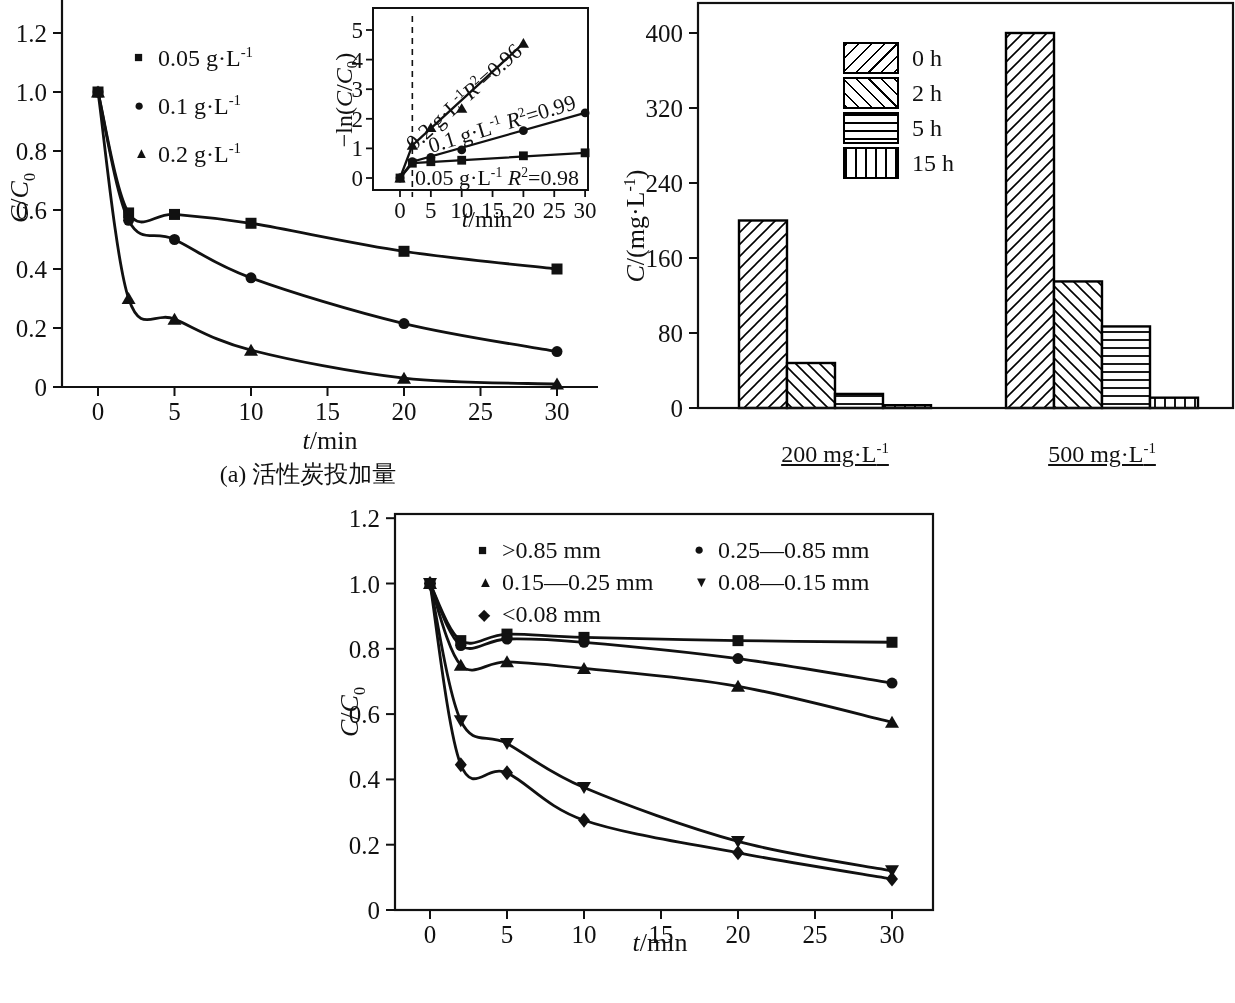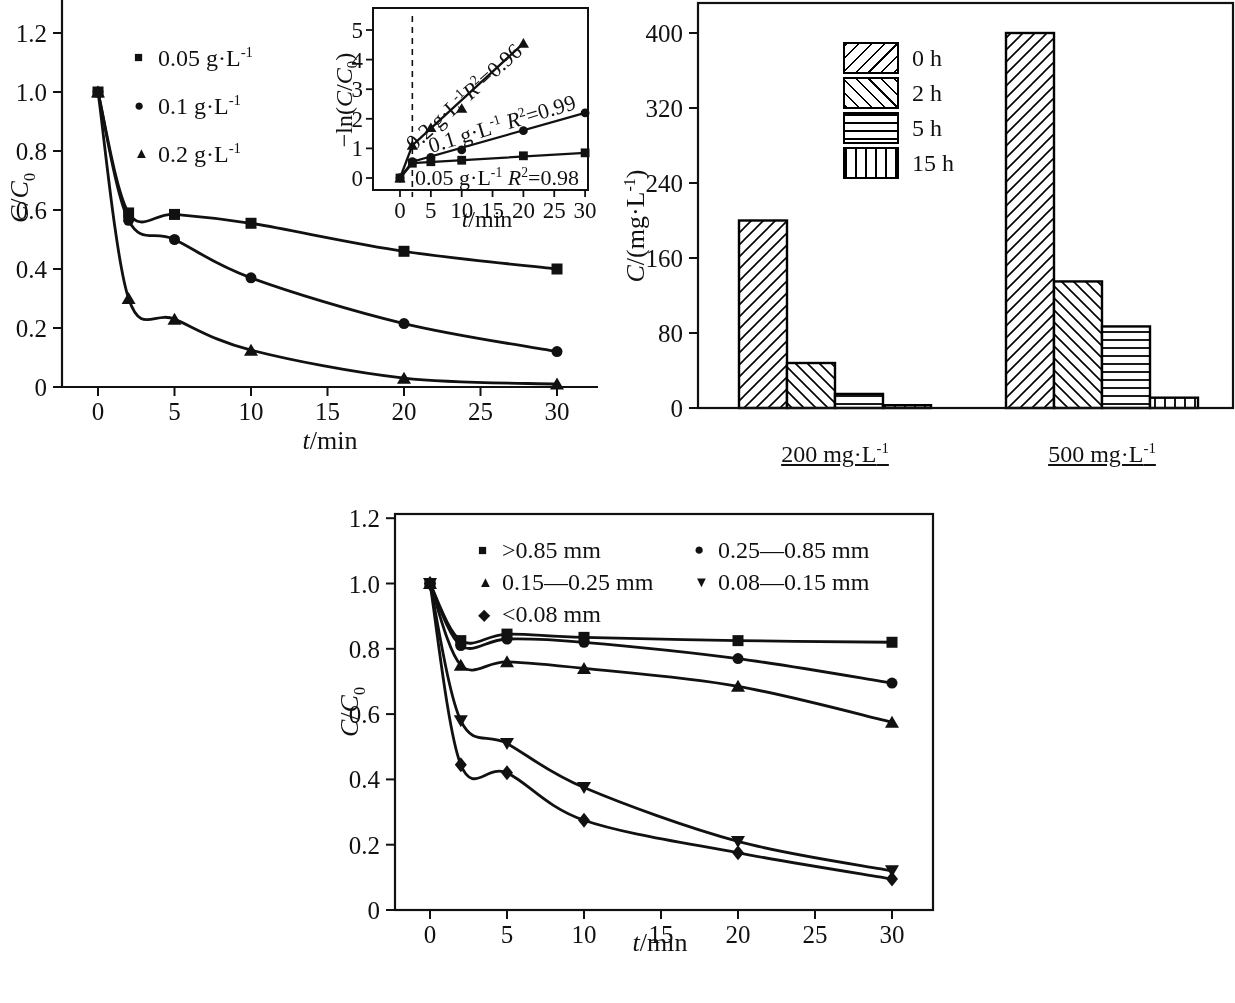--- a/index.html
+++ b/index.html
@@ -262,20 +262,21 @@
   </div>
 
   <div class="abs vlab f24" style="left:346px;top:100px;"><span>−ln(</span><span class="it">C</span><span>/</span><span class="it">C</span><sub>0</sub><span>)</span></div>
   <div class="abs cx f24" style="left:487px;top:206px;"><span class="it">t</span><span>/min</span></div>
 
   <div class="abs ctr f22" style="left:464px;top:97px;transform:translate(-50%,-50%) rotate(-42deg);"><span>0.2 g·L</span><sup>-1</sup><span class="it">R</span><sup>2</sup><span>=0.96</span></div>
   <div class="abs ctr f22" style="left:502px;top:124px;transform:translate(-50%,-50%) rotate(-17deg);"><span>0.1 g·L</span><sup>-1</sup><span> </span><span class="it">R</span><sup>2</sup><span>=0.99</span></div>
   <div class="abs ctr f22" style="left:497px;top:170px;margin-top:8px;"><span>0.05 g·L</span><sup>-1</sup><span>  </span><span class="it">R</span><sup>2</sup><span>=0.98</span></div>
 
   <div class="abs cx f26" style="left:330px;top:426px;"><span class="it">t</span><span>/min</span></div>
+  <div class="abs cx f24" style="left:308px;top:458px;">(a) 活性炭投加量</div>
 
   <div class="abs vlab f26" style="left:636px;top:226px;"><span class="it">C</span><span>/(mg·L</span><sup>-1</sup><span>)</span></div>
 
   <div class="abs" id="legend-b" style="left:843px;top:42px;">
     <div class="lbrow f24">
       <span class="swatch sw-0"></span>
       <span>0 h</span>
     </div>
     <div class="lbrow f24">
       <span class="swatch sw-1"></span>

